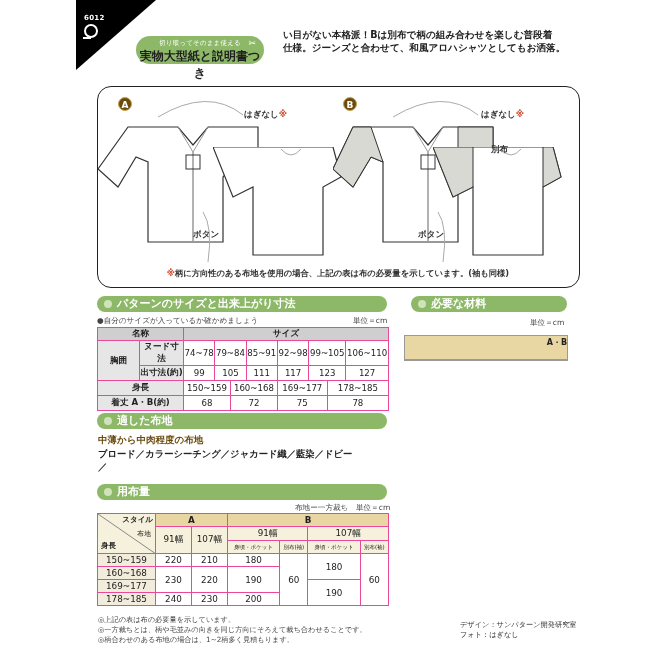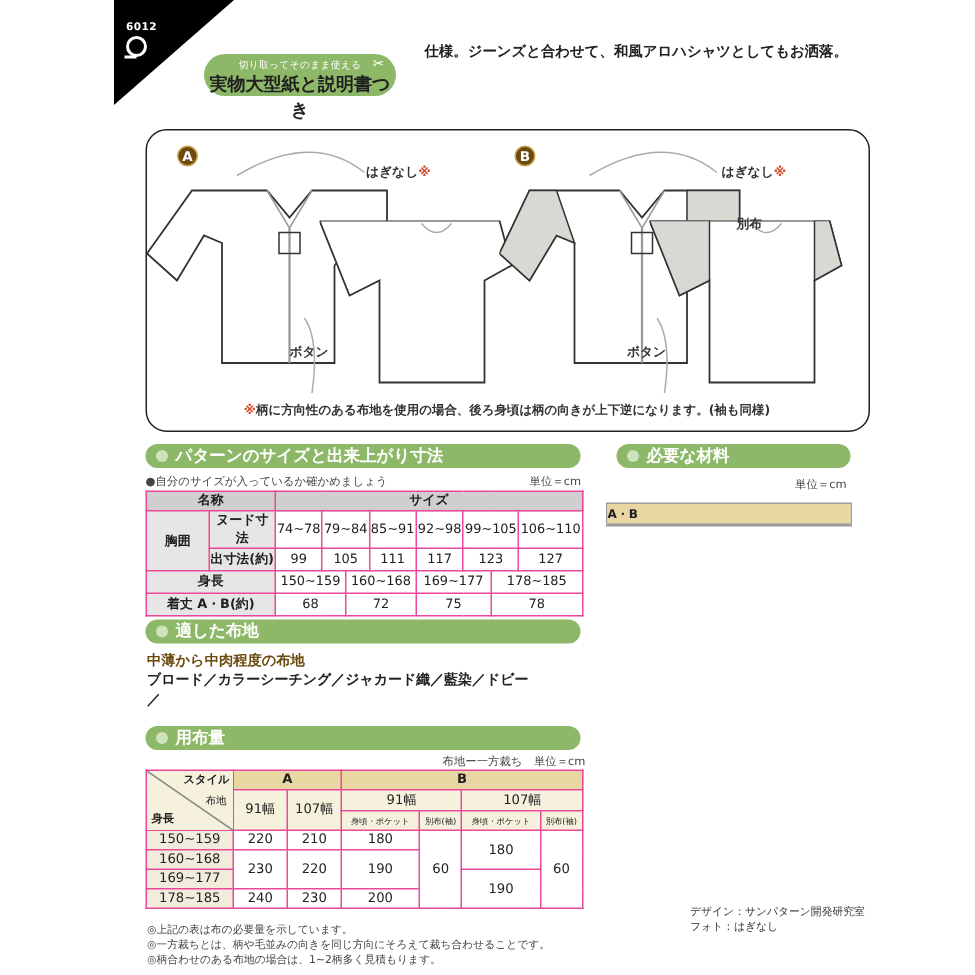--- a/index.html
+++ b/index.html
@@ -36,52 +36,53 @@
   .small { position: absolute; font-size: 7.6px; color: #444; }
   .unit { position: absolute; font-size: 7.6px; color: #444; }
 
   table { border-collapse: collapse; position: absolute; font-size: 8.6px; }
   td, th { border: 1px solid #ec4899; text-align: center; padding: 0; font-weight: normal; }
   .size-tbl th.hd { background: #cfcfcf; font-weight: bold; }
   .size-tbl td.lab { background: #e6e6e6; font-weight: bold; }
   .size-tbl td { height: 15px; }
 
   .mat { position: absolute; left: 404px; top: 335px; width: 164px; border: 1px solid #9a9a9a; }
-  .mat-head { background: #e8d6a3; text-align: left; font-size: 8px; font-weight: bold; height: 14px; line-height: 14px; border-bottom:1px solid #9a9a9a; }
+  .mat-head { background: #e8d6a3; text-align: right; font-size: 8px; font-weight: bold; height: 24px; line-height: 14px; border-bottom:1px solid #9a9a9a; }
   .mat-row { display: flex; font-size: 7.8px; height: 12px; line-height: 12px; padding: 0 4px; }
   .mat-row .dots { flex: 1; border-bottom: 1px dotted #555; margin: 0 3px 4px; }
   .mat-body { padding: 3px 0 4px; }
 
   .fab-title { position: absolute; left: 98px; top: 434px; font-size: 9.5px; font-weight: bold; color: #6b4a0e; }
   .fab-list { position: absolute; left: 98px; top: 447px; width: 260px; font-size: 9.3px; line-height: 13px; font-weight: bold; color: #222; }
 
   .yard-tbl td { font-size: 8.8px; height: 13px; }
   .yard-tbl td.hdA { background: #e8d6a3; font-weight: bold; }
   .yard-tbl td.sub { background: #f6f1dc; }
   .yard-tbl td.len { background: #f1ecdc; }
   .yard-tbl td.tiny { font-size: 5.5px; background:#f6f1dc; }
   .diag { position: relative; background: #f6f1dc; }
 
   .foot-notes { position: absolute; left: 98px; top: 615px; font-size: 7.2px; line-height: 10px; color: #444; }
-  .credits { position: absolute; left: 460px; top: 603px; font-size: 7.2px; line-height: 10px; color: #333; }
+  .credits { position: absolute; left: 460px; top: 620px; font-size: 7.2px; line-height: 10px; color: #333; }
 </style>
 </head>
 <body>
 
 <div class="corner"></div>
 <div class="corner-code">6012</div>
 <div class="corner-ring"></div>
 
 <div class="badge">
   <span class="scissors">✂</span>
   <span class="badge-sub">切り取ってそのまま使える</span>
   <span class="badge-main">実物大型紙と説明書つき</span>
 </div>
 
 <div class="intro">
+  <div>い目がない本格派！Bは別布で柄の組み合わせを楽しむ普段着</div>
   <div>仕様。ジーンズと合わせて、和風アロハシャツとしてもお洒落。</div>
 </div>
 
 <div class="illus">
   <div class="circ-label" style="left:20px; top:10px;">A</div>
   <div class="circ-label" style="left:245px; top:10px;">B</div>
 
   <svg class="shirt" style="left:0; top:10px;" width="240" height="170">
     <path d="M30 30 L80 30 L95 48 L110 30 L160 30 L160 58 L140 62 L125 80 L125 145 L50 145 L50 65 L38 60 L20 90 L0 72 Z" fill="#fff" stroke="#333" stroke-width="1.2"></path>
     <path d="M80 30 L95 55 L110 30" fill="none" stroke="#999" stroke-width="1"></path>
@@ -118,21 +119,21 @@
     <span>はぎなし</span><span class="mark">※</span>
   </div>
   <div class="call" style="left:383px; top:22px;">
     <span>はぎなし</span><span class="mark">※</span>
   </div>
   <div class="call" style="left:393px; top:57px;">別布</div>
   <div class="call" style="left:95px; top:142px;">ボタン</div>
   <div class="call" style="left:320px; top:142px;">ボタン</div>
 
   <div class="note-illus">
-    <span class="mark">※</span><span>柄に方向性のある布地を使用の場合、後ろ身頃は柄の向きが上下逆になります。(袖も同様)</span>
+    <span class="mark">※</span><span>柄に方向性のある布地を使用の場合、上記の表は布の必要量を示しています。(袖も同様)</span>
   </div>
 </div>
 
 <div class="sec-head" style="left:97px; top:296px; width:290px;">パターンのサイズと出来上がり寸法</div>
 <div class="small" style="left:97px; top:316px;">●自分のサイズが入っているか確かめましょう</div>
 <div class="unit" style="left:353px; top:316px;">単位＝cm</div>
 
 <table class="size-tbl" style="left:97px; top:327px; width:292px;">
   <tbody>
       <tr>

